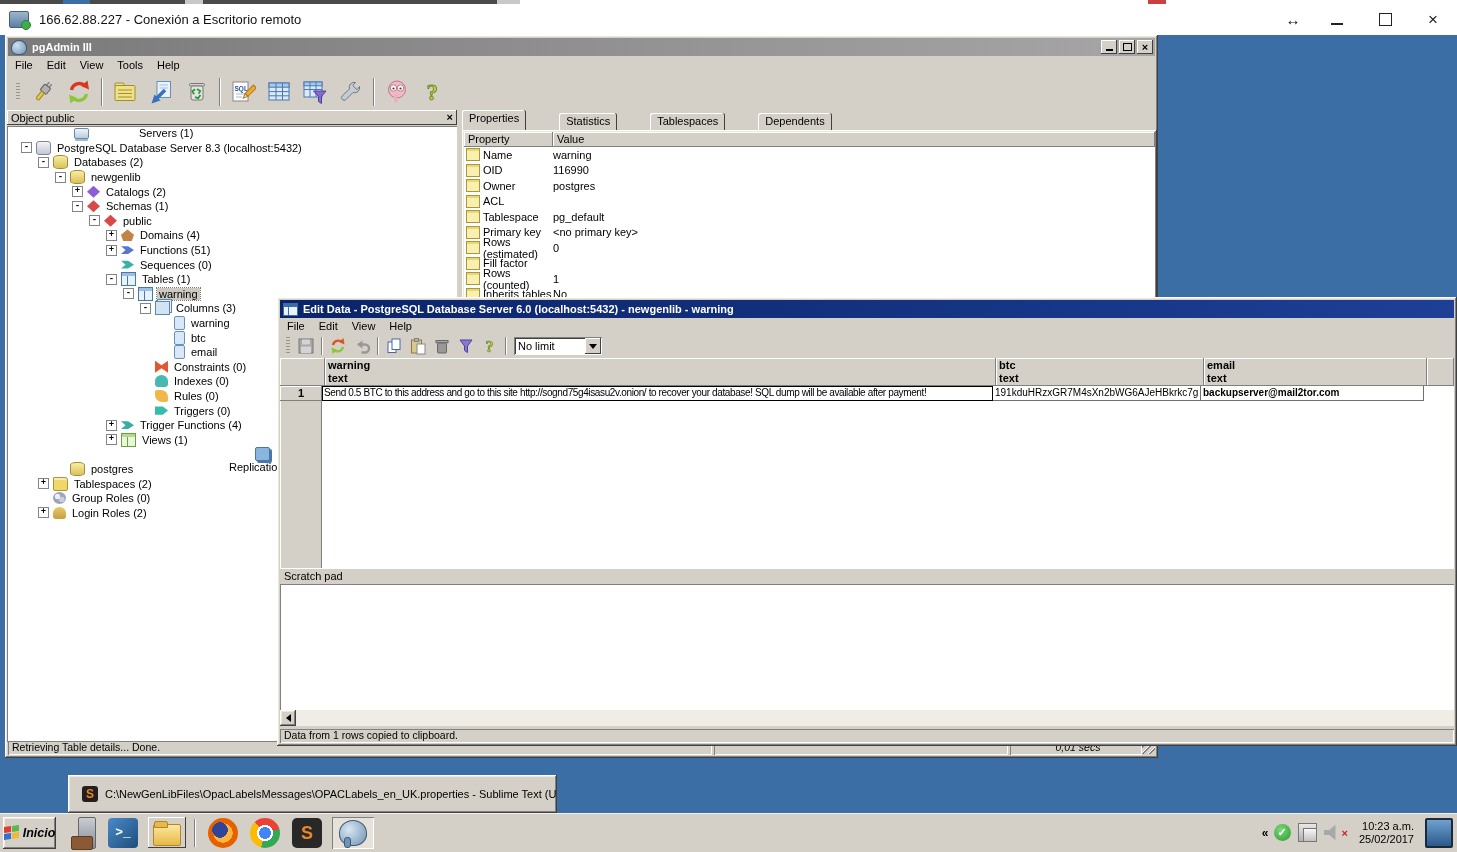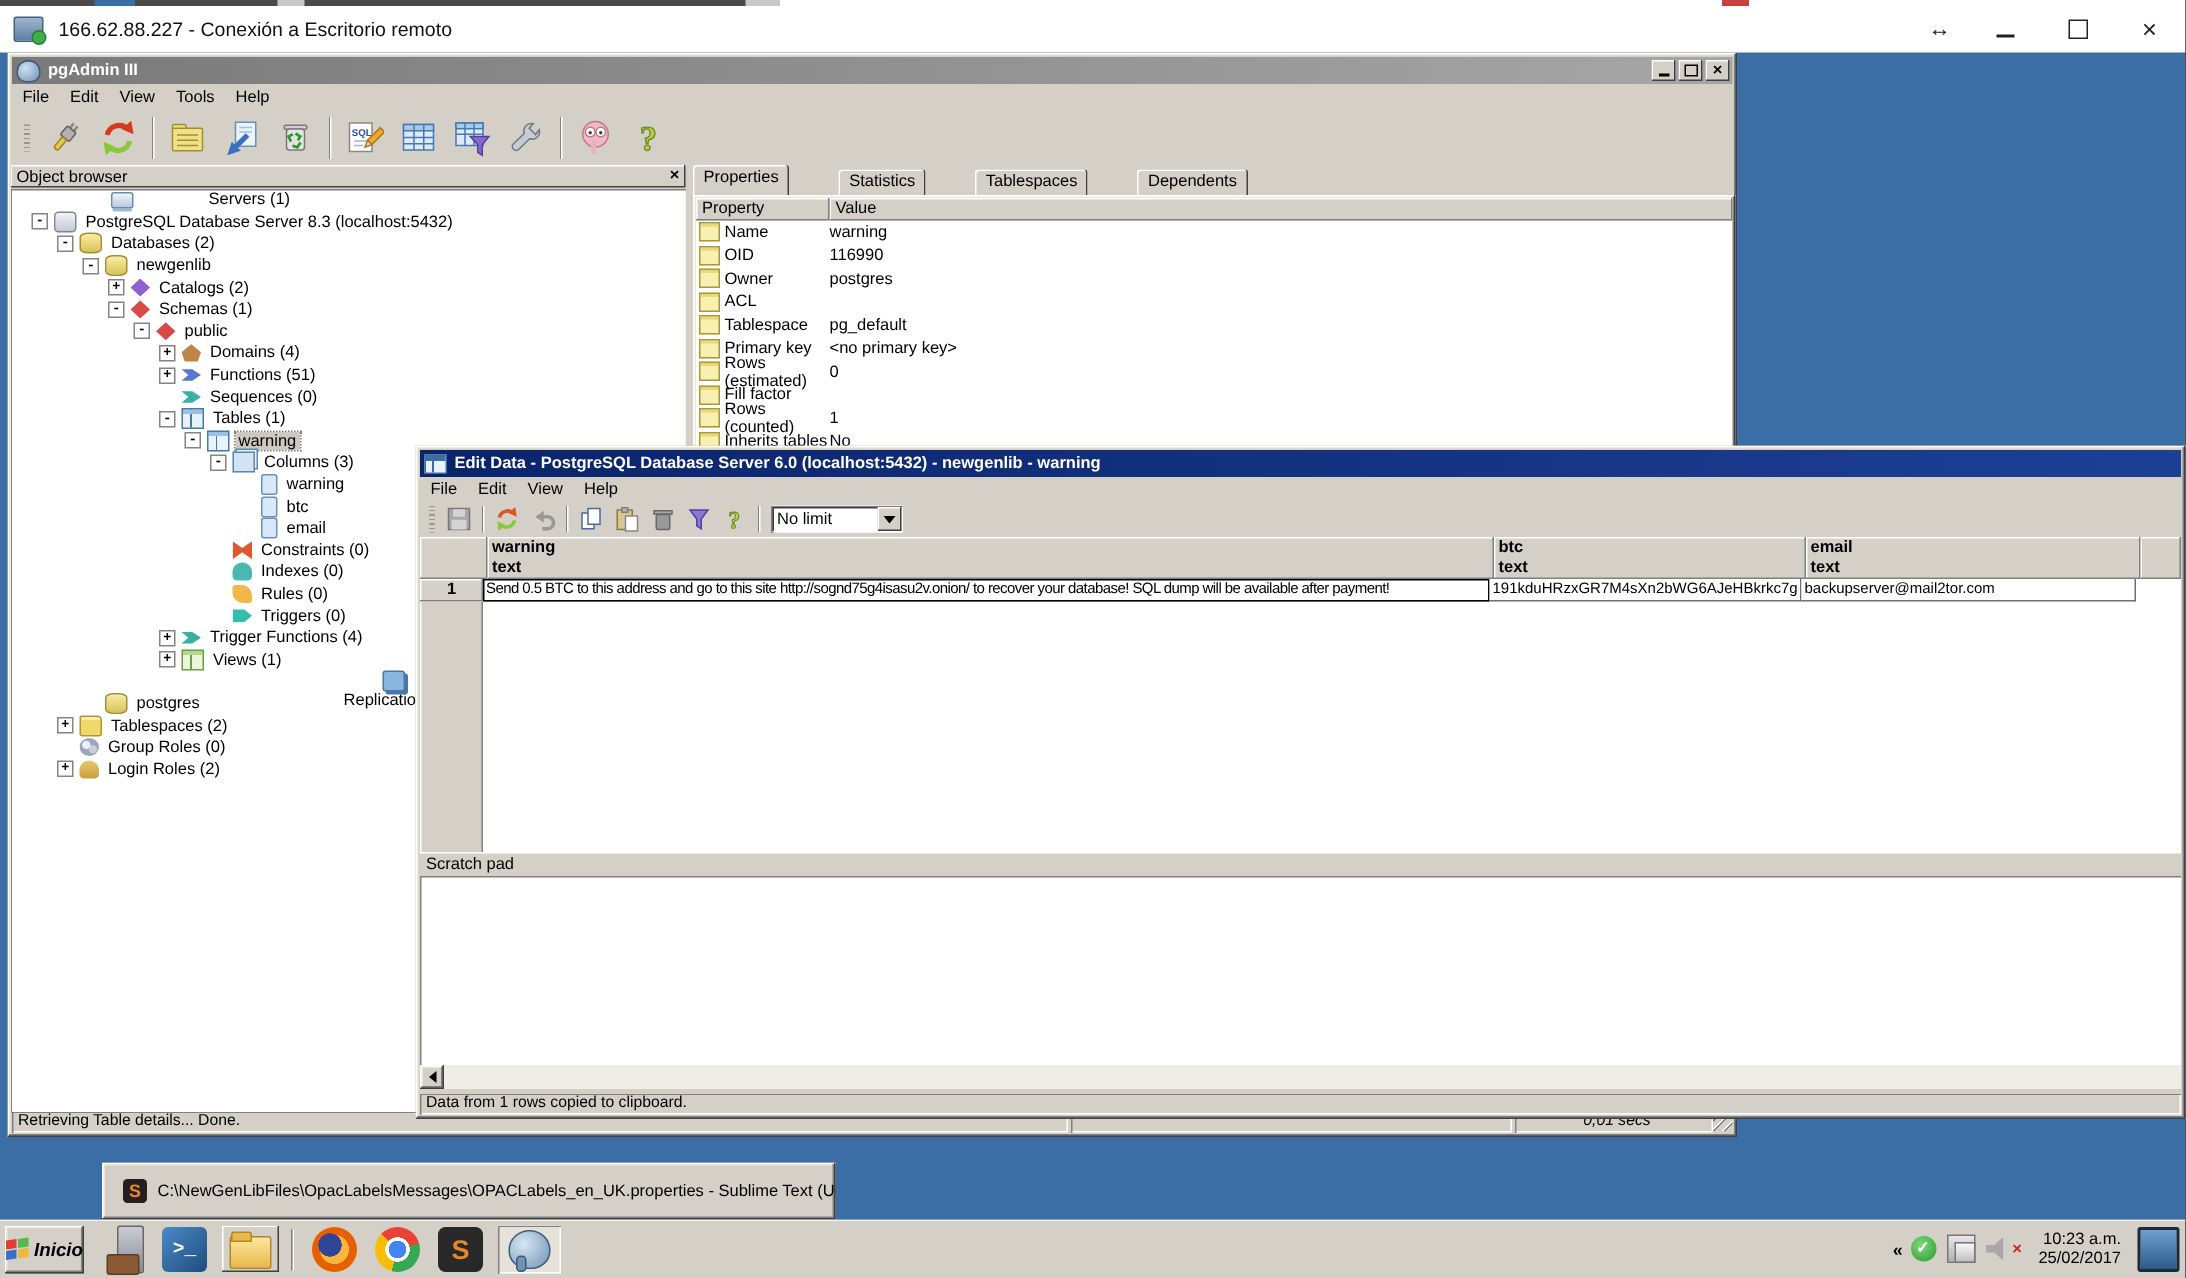--- a/index.html
+++ b/index.html
@@ -352,21 +352,21 @@
           <span>
         <svg width="26" height="26" viewBox="0 0 26 26">
               <text x="6.5" y="21" font-size="23" font-weight="bold" fill="#b8d048" stroke="#708828" stroke-width="0.9" font-family="Liberation Serif,serif">?</text>
             </svg>
           </span>
       </div>
     </div>
 
     <div class="abs" id="objpane">
       <div class="pane-head raised-thin">
-        <span>Object browser</span>
+        <span>Object public</span>
         <span class="pane-x">×</span>
       </div>
       <div class="tree-box sunken-thin" id="tree">
           <div class="trow" style="padding-left: 8px; gap: 44px;">
             <span style="width: 15px;"></span>
             <span class="ti ti-server-group"></span>
             <span class="tlabel">Servers (1)</span>
           </div>
           <div class="trow" style="padding-left: 14px;">
             <span class="exp">-</span>
@@ -681,21 +681,21 @@
             <div>email</div>
             <div>text</div>
           </div>
           <div class="g-hcell" style="flex: 1 1 0%;"></div>
         </div>
       <div id="grid-rows">
           <div class="g-bodyrow">
             <div class="g-rowhdr">1</div>
             <div class="g-cell cur cw" style="width: 668px;">Send 0.5 BTC to this address and go to this site http://sognd75g4isasu2v.onion/ to recover your database! SQL dump will be available after payment!</div>
             <div class="g-cell" style="width: 205px;">191kduHRzxGR7M4sXn2bWG6AJeHBkrkc7g</div>
-            <div class="g-cell" style="width: 220px;">backupserver@mail2tor.com</div>
+            <div class="g-cell" style="width: 220px; font-weight: bold;">backupserver@mail2tor.com</div>
           </div>
         </div>
     </div>
 
     <div class="scratch-label">Scratch pad</div>
     <div class="scratch-area">
       <textarea style=""></textarea>
     </div>
     <div class="hscroll">
       <div class="sb-btn"></div>

